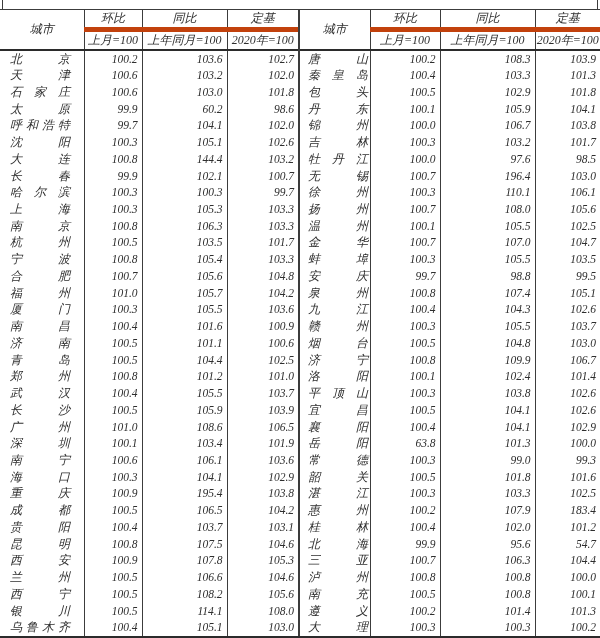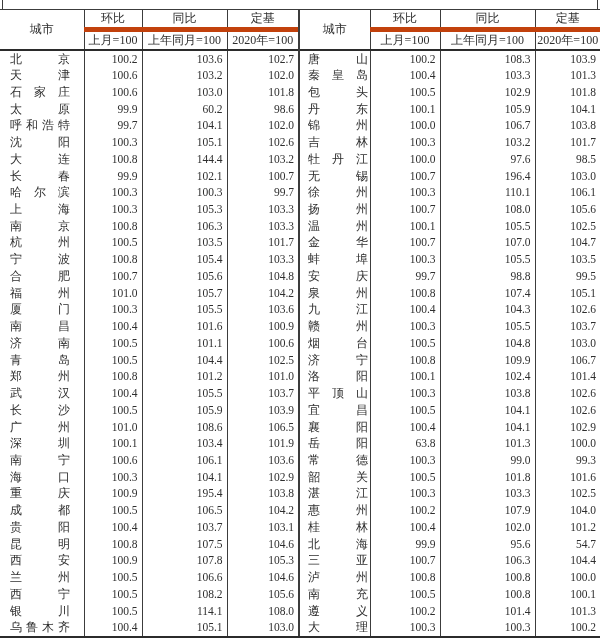--- a/index.html
+++ b/index.html
@@ -18,20 +18,21 @@
   .tick.left  { left: 2px; }
   .tick.right { right: 2px; }
 
   .tables {
     position: absolute; top: 9px; left: 0;
     width: 600px;
     display: flex; align-items: stretch;
     border-top: 1px solid #3c3c3c;
     border-bottom: 2px solid #2b2b2b;
     background: #ffffff;
+    font-style: italic;
   }
   table { border-collapse: collapse; table-layout: fixed; }
   .t-left  { width: 298px; }
   .t-right { width: 300px; }
   .mid-divider { width: 2px; background: #3c3c3c; flex: 0 0 2px; }
 
   th {
     font-weight: normal; font-size: 12px; text-align: center;
     vertical-align: middle; padding: 0; color: #2e2e2e;
   }
@@ -805,21 +806,21 @@
         </tr>
         <tr>
           <td class="city-cell sep">
             <span class="city-name">
               <span>惠</span>
               <span>州</span>
             </span>
           </td>
           <td class="num-cell sep">100.2</td>
           <td class="num-cell sep">107.9</td>
-          <td class="num-cell">104.0</td>
+          <td class="num-cell">183.4</td>
         </tr>
         <tr>
           <td class="city-cell sep">
             <span class="city-name">
               <span>桂</span>
               <span>林</span>
             </span>
           </td>
           <td class="num-cell sep">100.4</td>
           <td class="num-cell sep">102.0</td>

